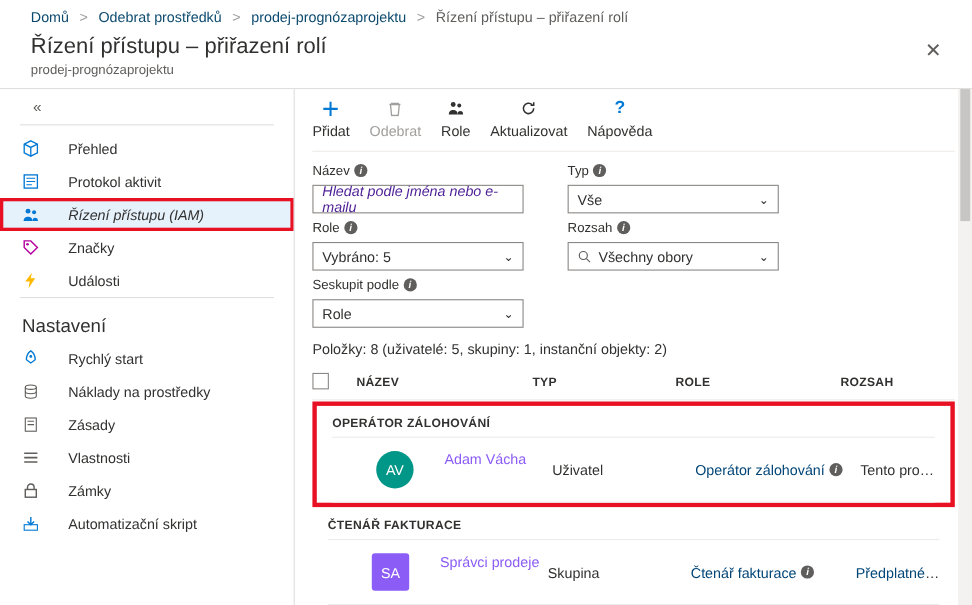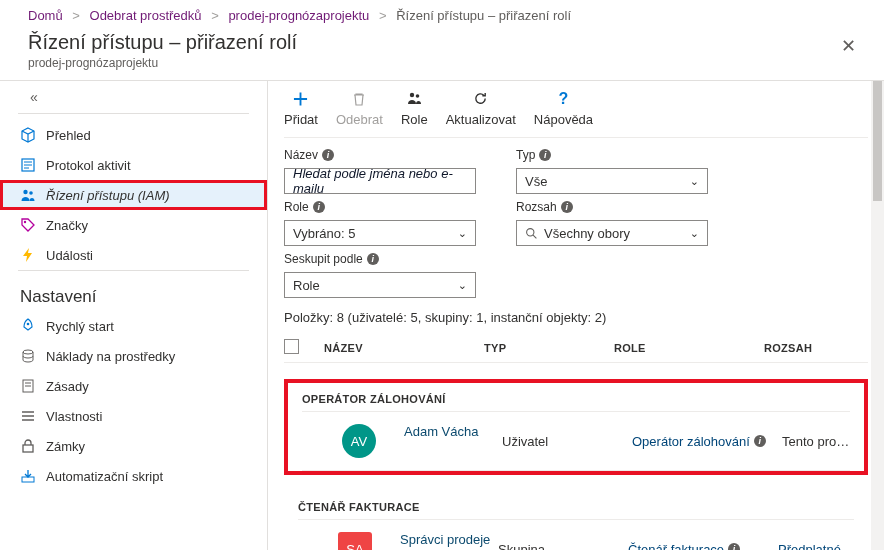--- a/index.html
+++ b/index.html
@@ -13,21 +13,21 @@
     overflow: hidden;
   }
   a { color: #004578; text-decoration: none; }
   
   
   .breadcrumb {
     padding: 8px 28px;
     font-size: 13px;
     color: #605e5c;
   }
-  .breadcrumb a { color: #701a75; }
+  .breadcrumb a { color: #0c4a6e; }
   .breadcrumb .sep { color: #a19f9d; padding: 0 6px; }
   .breadcrumb .last { color: #605e5c; }
   
   
   .title-row {
     display: flex; align-items: flex-start;
     padding: 0 28px 8px 28px;
   }
   .title-col { flex: 1; }
   .title { font-size: 20px; font-weight: 400; color: #323130; margin-bottom: 2px; }
@@ -74,21 +74,21 @@
     padding: 0 4px 0 10px;
     font-size: 14px;
     cursor: pointer;
   }
   .side-hr { border-top: 1px solid #e1dfdd; margin: 0 18px 6px 18px; }
   
   .side-item {
     display: flex; align-items: center;
     padding: 7px 18px 7px 20px;
     cursor: pointer;
-    gap: 10px;
+    gap: 26px;
   }
   .side-item.active {
     background: #e5f1fb;
     font-style: italic;
   }
   .side-item.highlighted {
     outline: 3px solid #e81123;
     outline-offset: -3px;
   }
   .side-icon { width: 16px; height: 16px; flex-shrink: 0; display:flex;align-items:center;justify-content:center;}
@@ -141,21 +141,21 @@
   .select-box {
     border:1px solid #8a8886;
     height:26px;
     width:192px;
     display:flex;align-items:center;justify-content:space-between;
     padding:0 8px;
     background:#fff;
     cursor:pointer;
     font-size:13px;
   }
-  .select-box.input { color:#0f172a; font-style:italic;align-items:center; }
+  .select-box.input { color:#4c1d95; font-style:italic;align-items:center; }
   .chev { font-size:11px; color:#323130; }
   .scope-val{display:flex;align-items:center;gap:6px;}
   .scope-icon{width:13px;height:13px;}
   
   .count-line { padding: 6px 0 8px 0; color:#323130; }
   
   .list-header {
     display:flex;align-items:center;
     padding: 6px 0;
     border-bottom:1px solid #edebe9;
@@ -165,21 +165,21 @@
   .col-check{width:40px;}
   .col-name{flex:0 0 160px;}
   .col-type{flex:0 0 130px;}
   .col-role{flex:0 0 150px;}
   .col-scope{flex:1;}
   .checkbox {
     width:15px;height:15px;border:1px solid #8a8886;display:inline-block;
   }
   
   .group {
-    margin-top:16px;
+    margin-top:1px;
   }
   .group.highlighted{
     border:4px solid #e81123;
   }
   .group-title{
     font-size:11px;font-weight:600;letter-spacing:0.3px;
     padding:10px 14px 6px 14px;
     color:#323130;
   }
   .group-hr{border-top:1px solid #edebe9;margin:0 14px;}
@@ -189,21 +189,21 @@
     padding:12px 14px;
   }
   .row .col-check{width:40px;}
   .avatar{
     width:34px;height:34px;border-radius:50%;
     display:inline-flex;align-items:center;justify-content:center;
     color:#fff;font-size:13px;font-weight:400;
   }
   .avatar.square{border-radius:3px;}
   .row-name{display:flex;align-items:flex-start;gap:28px;flex:0 0 160px;}
-  .row-name a{color:#0c4a6e;}
+  .row-name a{color:#8b5cf6;}
   .row-type{flex:0 0 130px;color:#323130;}
   .row-role{flex:0 0 150px;}
   .row-role a{color:#004578;display:inline-flex;align-items:center;gap:4px;}
   .row-scope{flex:1;color:#323130;white-space:nowrap;overflow:hidden;text-overflow:ellipsis;}
   .row-scope a{color:#004578;}
 </style>
 </head>
 <body>
 
 <div class="breadcrumb">
@@ -476,21 +476,21 @@
             <div class="row-scope">Tento prostředek</div>
           </div>
           <div class="group-hr"></div>
         </div>
         <div class="group">
           <div class="group-title">ČTENÁŘ FAKTURACE</div>
           <div class="group-hr"></div>
           <div class="row">
             <div class="col-check"></div>
             <div class="row-name">
-              <span class="avatar square" style="background:#ef4444">SA</span>
+              <span class="avatar square" style="background:#8b5cf6">SA</span>
               <a href="#">Správci prodeje</a>
             </div>
             <div class="row-type">Skupina</div>
             <div class="row-role"><a href="#">Čtenář fakturace <span class="info-dot">i</span></a></div>
             <div class="row-scope"><a href="#">Předplatné</a><span> (zděděno...</span></div>
           </div>
           <div class="group-hr"></div>
         </div>
       </div>
 

